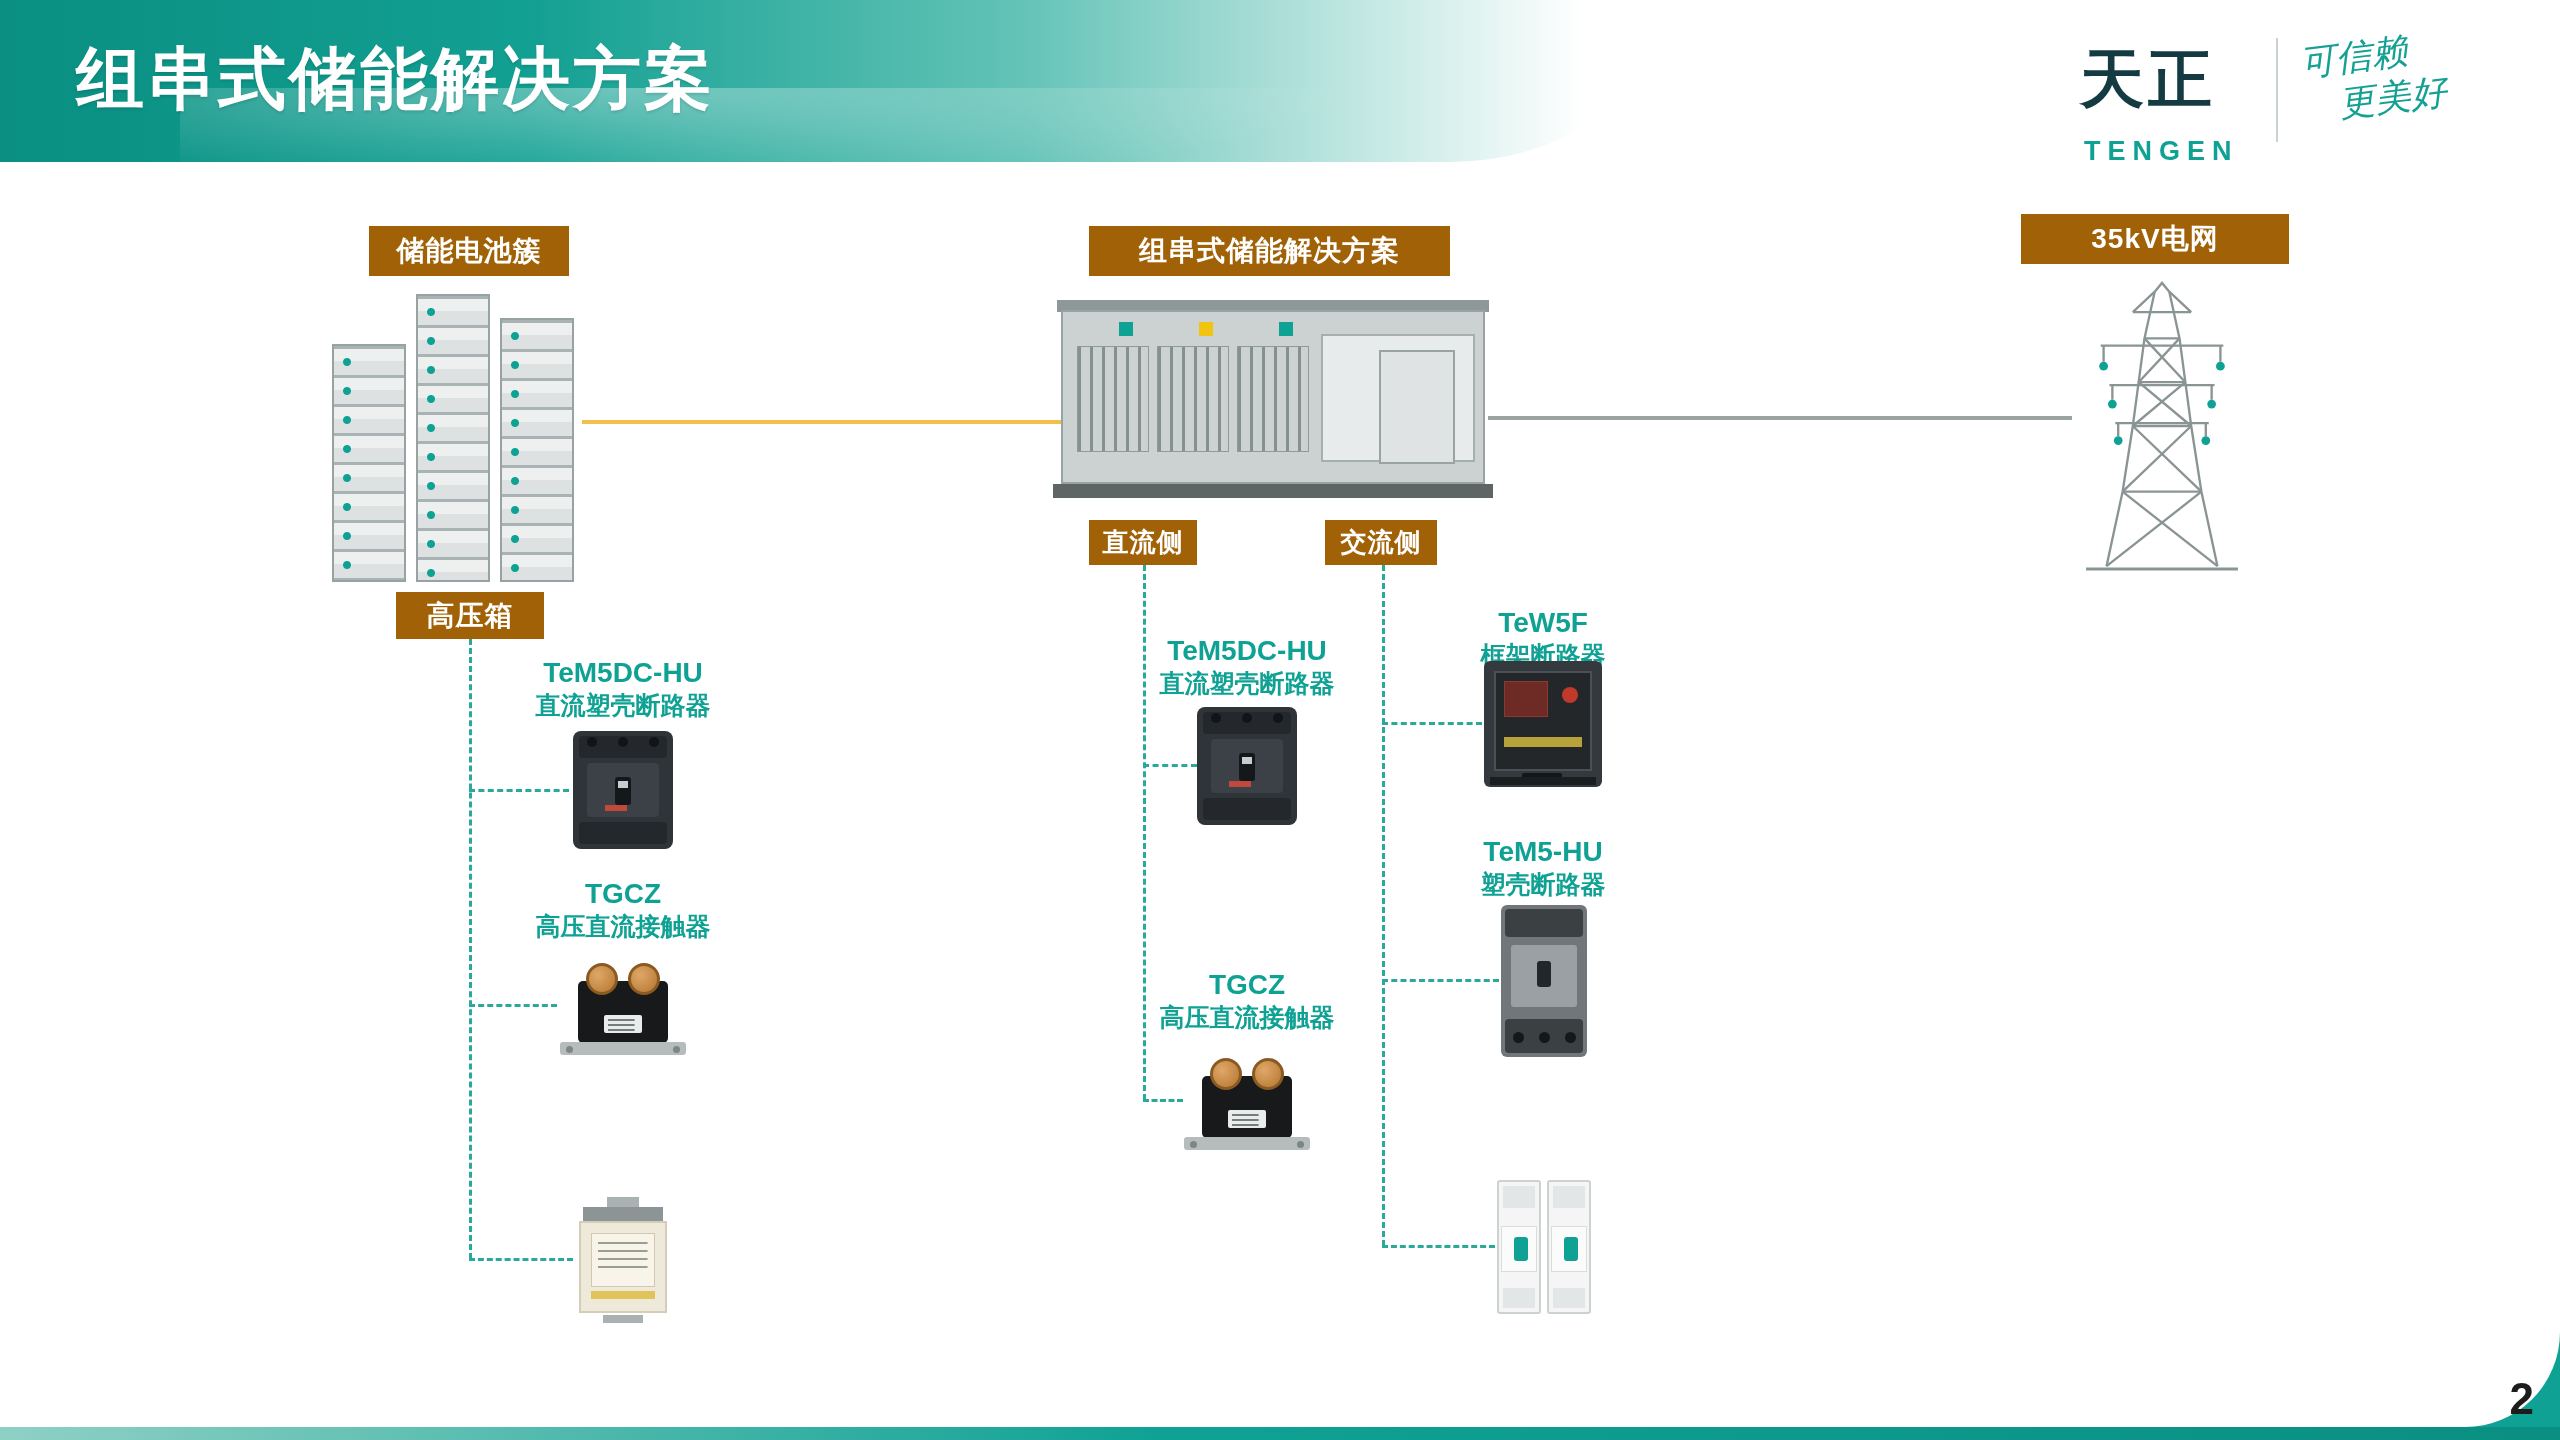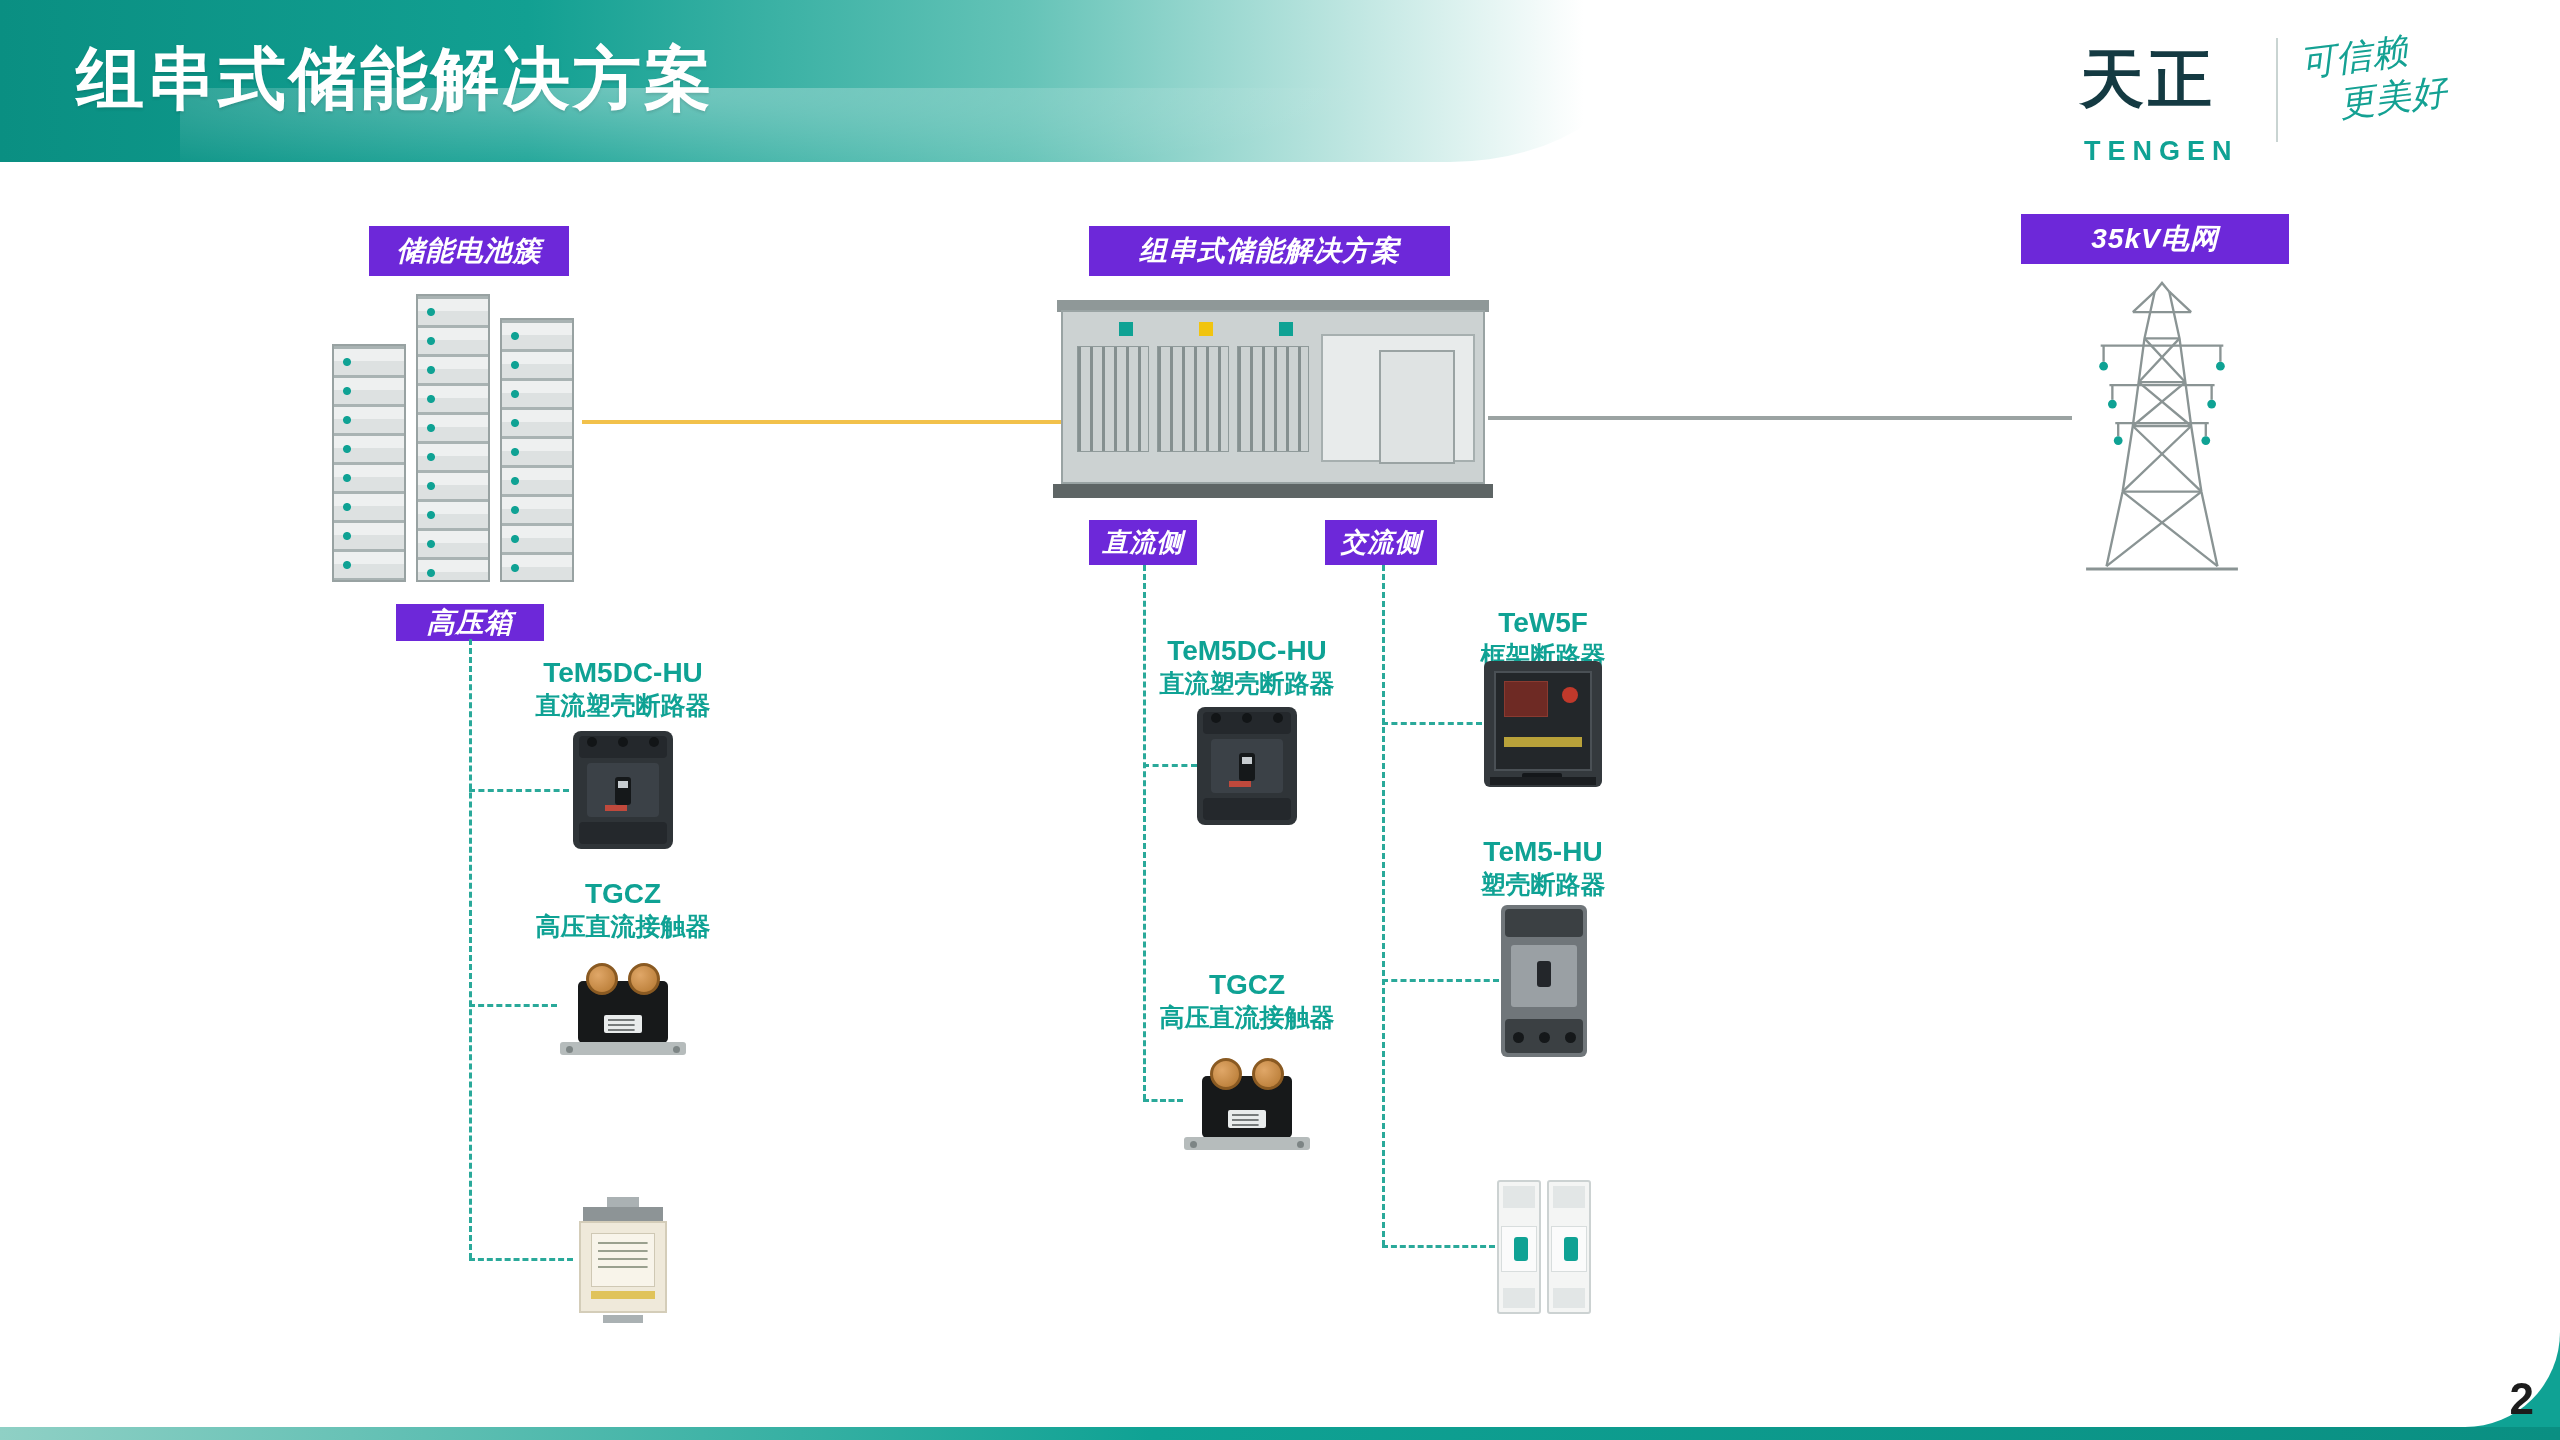--- a/index.html
+++ b/index.html
@@ -29,22 +29,22 @@
   
   .brand { position:absolute; top:36px; right:60px; width:420px; height:118px; }
   .logo-cn { position:absolute; left:0; top:0; font-size:64px; font-weight:900; color:#143a42; letter-spacing:4px; }
   .logo-en { position:absolute; left:4px; top:76px; font-size:27px; font-weight:700; color:#0fa294; letter-spacing:7px;margin-top:24px; }
   .brand-divider { position:absolute; left:196px; top:2px; width:2px; height:104px; background:#c9d4d2; }
   .slogan { position:absolute; left:222px; top:-4px; color:#14a193; font-style:italic; transform:rotate(-7deg); font-size:36px; line-height:1.25; font-family:"DejaVu Serif",cursive; }
   .slogan .l2 { margin-left:34px; display:block; }
 
   
   .node-label {
-    position:absolute; background:#6d28d9; color:#fff; font-weight:700;
-    display:flex; align-items:center; justify-content:center; font-size:28px; letter-spacing:1px;font-style:italic;
+    position:absolute; background:#a16207; color:#fff; font-weight:700;
+    display:flex; align-items:center; justify-content:center; font-size:28px; letter-spacing:1px;
   }
 
   
   .conn { position:absolute; }
   .conn.yellow { height:4px; background:#f2c14b; }
   .conn.gray { height:4px; background:#9ba3a2; }
   .vdash { position:absolute; width:0; border-left:3px dashed #2aa99a; }
   .hdash { position:absolute; height:0; border-top:3px dashed #2aa99a; }
 
   
@@ -151,21 +151,21 @@
     <div class="logo-cn">天正</div>
     <div class="logo-en">TENGEN</div>
     <div class="brand-divider"></div>
     <div class="slogan">
       <span>可信赖</span>
       <span class="l2">更美好</span>
     </div>
   </div>
 
   <div class="node-label" style="left:369px; top:226px; width:200px; height:50px;">储能电池簇</div>
-  <div class="node-label" style="left:396px; top:592px; width:148px; height:37px;margin-top:12px;">高压箱</div>
+  <div class="node-label" style="left:396px; top:592px; width:148px; height:47px;">高压箱</div>
   <div class="node-label" style="left:1089px; top:226px; width:361px; height:50px;">组串式储能解决方案</div>
   <div class="node-label" style="left:1089px; top:520px; width:108px; height:45px; font-size:26px;">直流侧</div>
   <div class="node-label" style="left:1325px; top:520px; width:112px; height:45px; font-size:26px;">交流侧</div>
   <div class="node-label" style="left:2021px; top:214px; width:268px; height:50px;">35kV电网</div>
 
   <div class="rack">
     <div class="rack-col c1"></div>
     <div class="rack-col c2"></div>
     <div class="rack-col c3"></div>
   </div>

